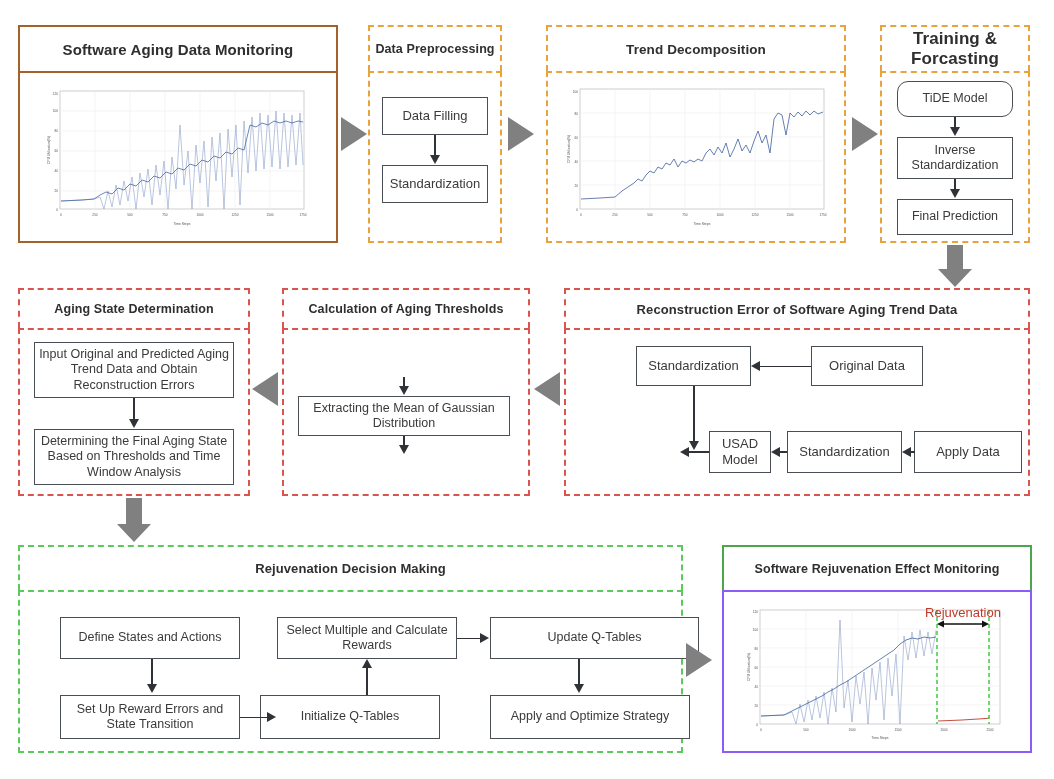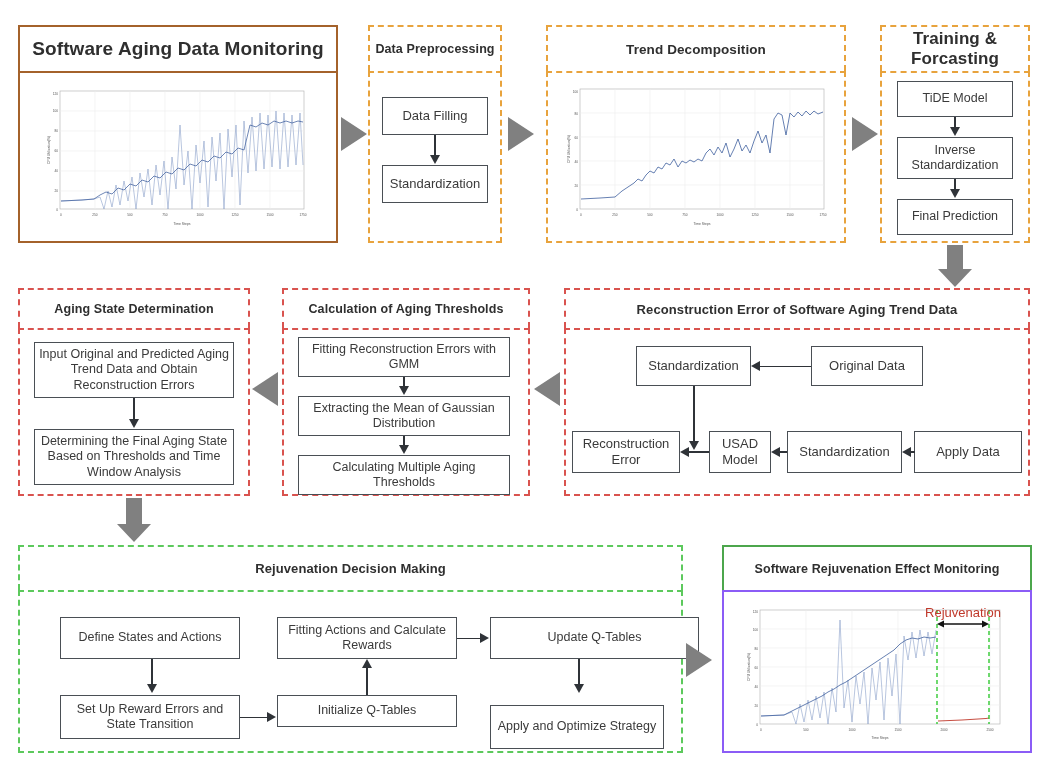--- a/index.html
+++ b/index.html
@@ -98,21 +98,21 @@
   .axlabel{font-size:3.4px;fill:#555;font-family:"Liberation Sans",sans-serif;}
   .ticklabel{font-size:3.2px;fill:#555;font-family:"Liberation Sans",sans-serif;}
   .rejlabel{font-size:13px;fill:#c0392b;font-family:"Liberation Sans",sans-serif;}
 </style>
 </head>
 <body>
 
 <div id="stage">
 
   <div class="panel p-brown" style="left:18px;top:25px;width:320px;height:218px;">
-    <div class="hdr" style="height:46px;font-size:19px;">Software Aging Data Monitoring</div>
+    <div class="hdr" style="height:46px;font-size:15px;">Software Aging Data Monitoring</div>
     <div class="body" style="height:172px;">
       <div class="chart" style="left:22px;top:12px;width:272px;height:148px;">
         <svg viewBox="0 0 272 148" width="272" height="148">
           <rect x="18" y="6" width="244" height="118" fill="#fff" stroke="#b9b9b9" stroke-width="0.7"></rect>
           <g stroke="#ededed" stroke-width="0.6">
             <line x1="18" y1="26" x2="262" y2="26"></line>
               <line x1="18" y1="46" x2="262" y2="46"></line>
             <line x1="18" y1="66" x2="262" y2="66"></line>
               <line x1="18" y1="86" x2="262" y2="86"></line>
             <line x1="18" y1="106" x2="262" y2="106"></line>
@@ -224,21 +224,21 @@
         </svg>
       </div>
     </div>
   </div>
 
   <div class="garrow right" style="left:852px;top:117px;"></div>
 
   <div class="panel p-orange" style="left:880px;top:25px;width:150px;height:218px;">
     <div class="hdr" style="height:46px;font-size:17px;">Training &amp; Forcasting</div>
     <div class="body" style="height:172px;">
-      <div class="box sm" style="left:15px;top:8px;width:116px;height:36px;">TiDE Model</div>
+      <div class="box sm" style="left:15px;top:8px;width:116px;height:36px;border-radius:11px;">TiDE Model</div>
       <div class="cv" style="left:72px;top:44px;height:13px;"></div>
       <div class="tip down" style="left:67.5px;top:54px;"></div>
       <div class="box sm" style="left:15px;top:64px;width:116px;height:42px;">Inverse Standardization</div>
       <div class="cv" style="left:72px;top:106px;height:13px;"></div>
       <div class="tip down" style="left:67.5px;top:116px;"></div>
       <div class="box sm" style="left:15px;top:126px;width:116px;height:36px;">Final Prediction</div>
     </div>
   </div>
 
   <div class="gdown" style="left:938px;top:245px;width:34px;height:42px;">
@@ -254,46 +254,43 @@
       <div class="tip down" style="left:108.5px;top:89px;"></div>
       <div class="box sm" style="left:14px;top:99px;width:200px;height:56px;">Determining the Final Aging State Based on Thresholds and Time Window Analysis</div>
     </div>
   </div>
 
   <div class="garrow left" style="left:252px;top:372px;"></div>
 
   <div class="panel p-red" style="left:282px;top:288px;width:248px;height:208px;">
     <div class="hdr" style="height:40px;font-size:12.5px;">Calculation of Aging Thresholds</div>
     <div class="body" style="height:168px;">
-      <div class="box sm" style="left:14px;top:7px;width:212px;height:40px;">Fitting Reconstruction Errors with GMM</div>
       <div class="cv" style="left:119px;top:47px;height:12px;"></div>
       <div class="tip down" style="left:114.5px;top:56px;"></div>
       <div class="box sm" style="left:14px;top:66px;width:212px;height:40px;">Extracting the Mean of Gaussian Distribution</div>
       <div class="cv" style="left:119px;top:106px;height:12px;"></div>
       <div class="tip down" style="left:114.5px;top:115px;"></div>
-      <div class="box sm" style="left:14px;top:125px;width:212px;height:40px;">Calculating Multiple Aging Thresholds</div>
     </div>
   </div>
 
   <div class="garrow left" style="left:534px;top:372px;"></div>
 
   <div class="panel p-red" style="left:564px;top:288px;width:466px;height:208px;">
     <div class="hdr" style="height:40px;font-size:13px;">Reconstruction Error of Software Aging Trend Data</div>
     <div class="body" style="height:168px;">
 
       <div class="box" style="left:70px;top:16px;width:115px;height:40px;">Standardization</div>
       <div class="box" style="left:245px;top:16px;width:112px;height:40px;">Original Data</div>
 
       <div class="ch" style="left:194px;top:35.5px;width:51px;"></div>
       <div class="tip left" style="left:185px;top:31px;"></div>
 
       <div class="cv" style="left:127px;top:56px;height:58px;"></div>
       <div class="tip down" style="left:122.5px;top:111px;"></div>
 
-      <div class="box" style="left:6px;top:101px;width:108px;height:42px;">Reconstruction Error</div>
       <div class="box" style="left:143px;top:101px;width:62px;height:42px;">USAD Model</div>
       <div class="box" style="left:221px;top:101px;width:115px;height:42px;">Standardization</div>
       <div class="box" style="left:348px;top:101px;width:108px;height:42px;">Apply Data</div>
 
       <div class="ch" style="left:123px;top:121px;width:20px;"></div>
       <div class="tip left" style="left:114px;top:116.5px;"></div>
 
       <div class="ch" style="left:214px;top:121px;width:7px;"></div>
       <div class="tip left" style="left:205px;top:116.5px;"></div>
 
@@ -305,26 +302,26 @@
   <div class="gdown" style="left:117px;top:498px;width:34px;height:44px;">
     <div class="shaft" style="height:28px;"></div>
     <div class="head" style="top:26px;"></div>
   </div>
 
   <div class="panel p-green" style="left:18px;top:545px;width:665px;height:208px;">
     <div class="hdr" style="height:45px;font-size:13px;">Rejuvenation Decision Making</div>
     <div class="body" style="height:163px;">
 
       <div class="box sm" style="left:40px;top:25px;width:180px;height:42px;">Define States and Actions</div>
-      <div class="box sm" style="left:257px;top:25px;width:180px;height:42px;">Fitting Actions and Calculate Rewards</div>
+      <div class="box sm" style="left:257px;top:25px;width:180px;height:42px;">Select Multiple and Calculate Rewards</div>
       <div class="box sm" style="left:470px;top:25px;width:209px;height:42px;">Update Q-Tables</div>
 
       <div class="box sm" style="left:40px;top:103px;width:180px;height:44px;">Set Up Reward Errors and State Transition</div>
-      <div class="box sm" style="left:257px;top:103px;width:180px;height:32px;">Initialize Q-Tables</div>
-      <div class="box sm" style="left:470px;top:113px;width:174px;height:44px;">Apply and Optimize Strategy</div>
+      <div class="box sm" style="left:240px;top:103px;width:180px;height:44px;">Initialize Q-Tables</div>
+      <div class="box sm" style="left:470px;top:103px;width:200px;height:44px;">Apply and Optimize Strategy</div>
 
       <div class="cv" style="left:131px;top:67px;height:27px;"></div>
       <div class="tip down" style="left:126.5px;top:92px;"></div>
 
       <div class="ch" style="left:220px;top:124.5px;width:28px;"></div>
       <div class="tip right" style="left:247px;top:120px;"></div>
 
       <div class="cv" style="left:346px;top:76px;height:27px;"></div>
       <div class="tip up" style="left:341.5px;top:67px;"></div>
 

